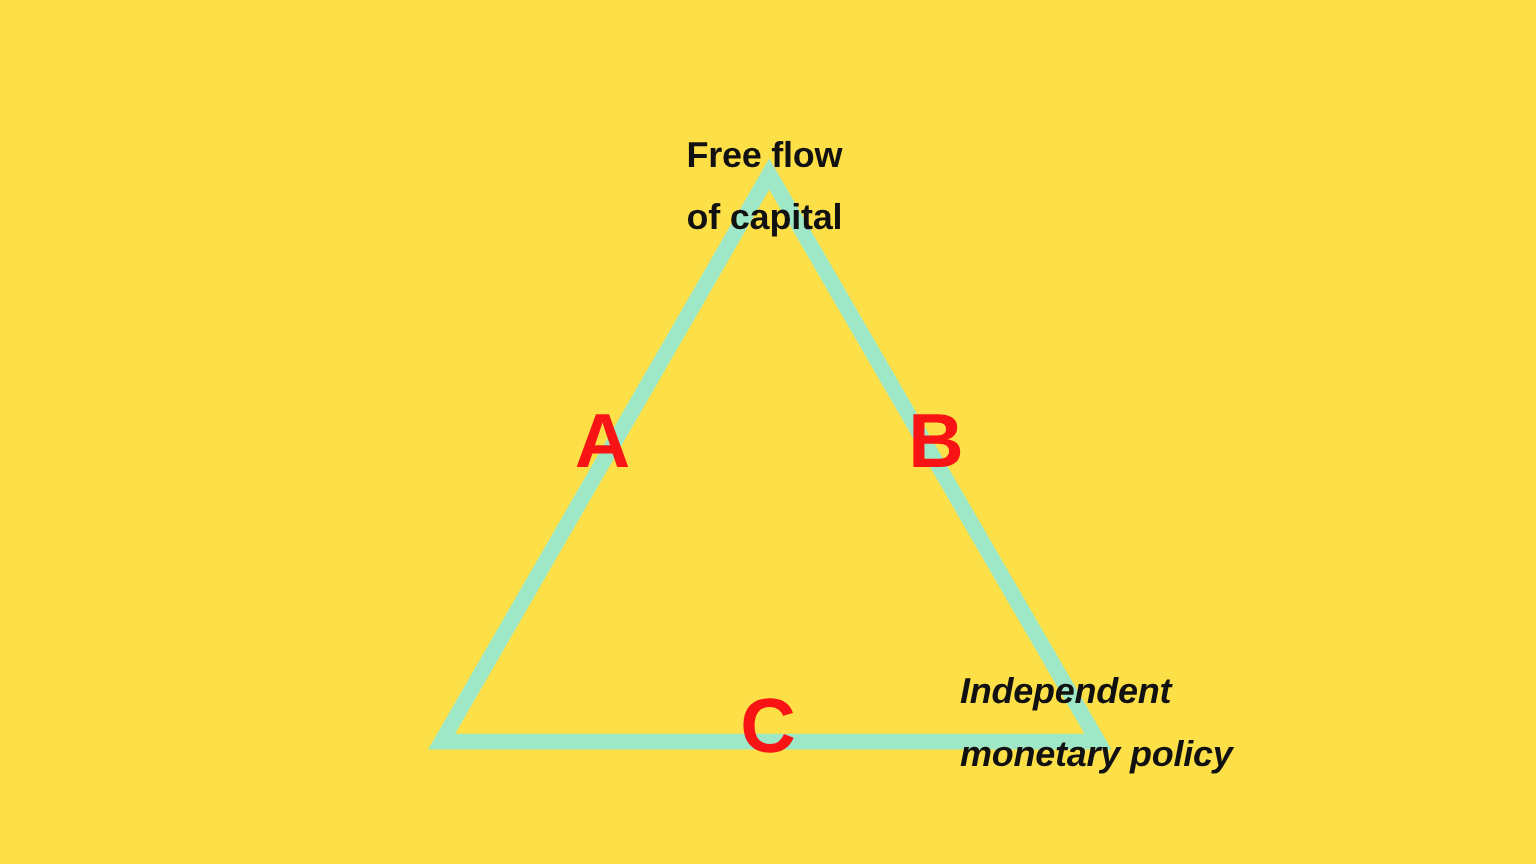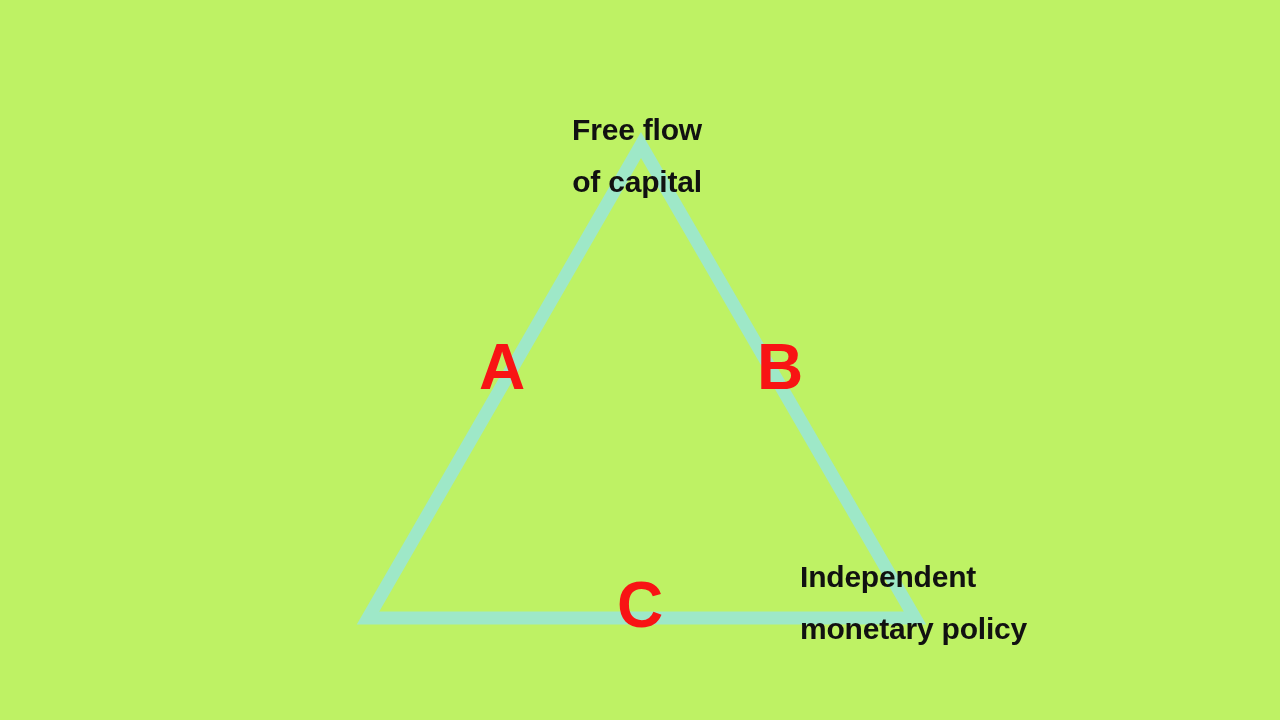--- a/index.html
+++ b/index.html
@@ -10,21 +10,21 @@
   body {
     width: 1280px;
     height: 720px;
     overflow: hidden;
     font-family: "Liberation Sans", sans-serif;
   }
   #canvas {
     position: relative;
     width: 1280px;
     height: 720px;
-    background: #bef264;
+    background: #fde047;
   }
   #triangle-svg {
     position: absolute;
     left: 0;
     top: 0;
     width: 1280px;
     height: 720px;
   }
   .vertex-label {
     position: absolute;
@@ -49,20 +49,21 @@
     top: 551px;
     width: 400px;
     text-align: right;
   }
   
   #label-bottom-right {
     left: 800px;
     top: 551px;
     width: 400px;
     text-align: left;
+    font-style: italic;
   }
   .edge-marker {
     position: absolute;
     color: #f81414;
     font-family: "Liberation Sans", sans-serif;
     font-weight: bold;
     font-size: 64px;
     line-height: 64px;
     width: 120px;
     text-align: center;

